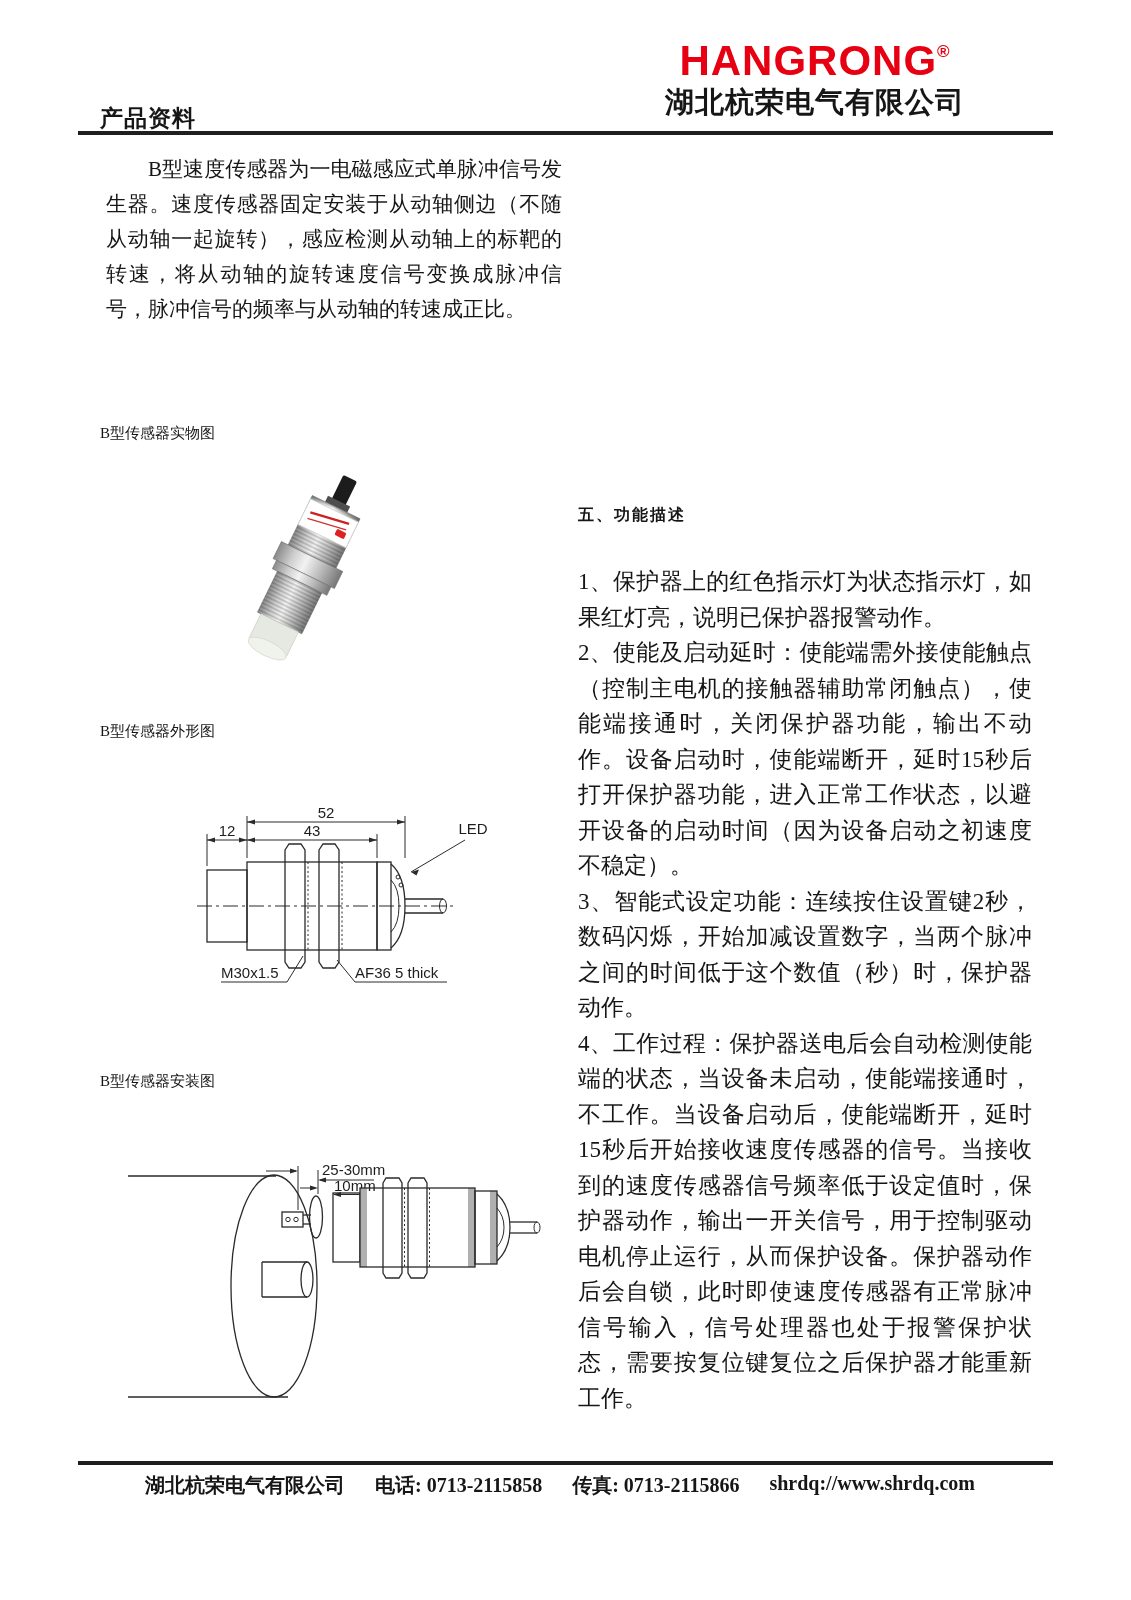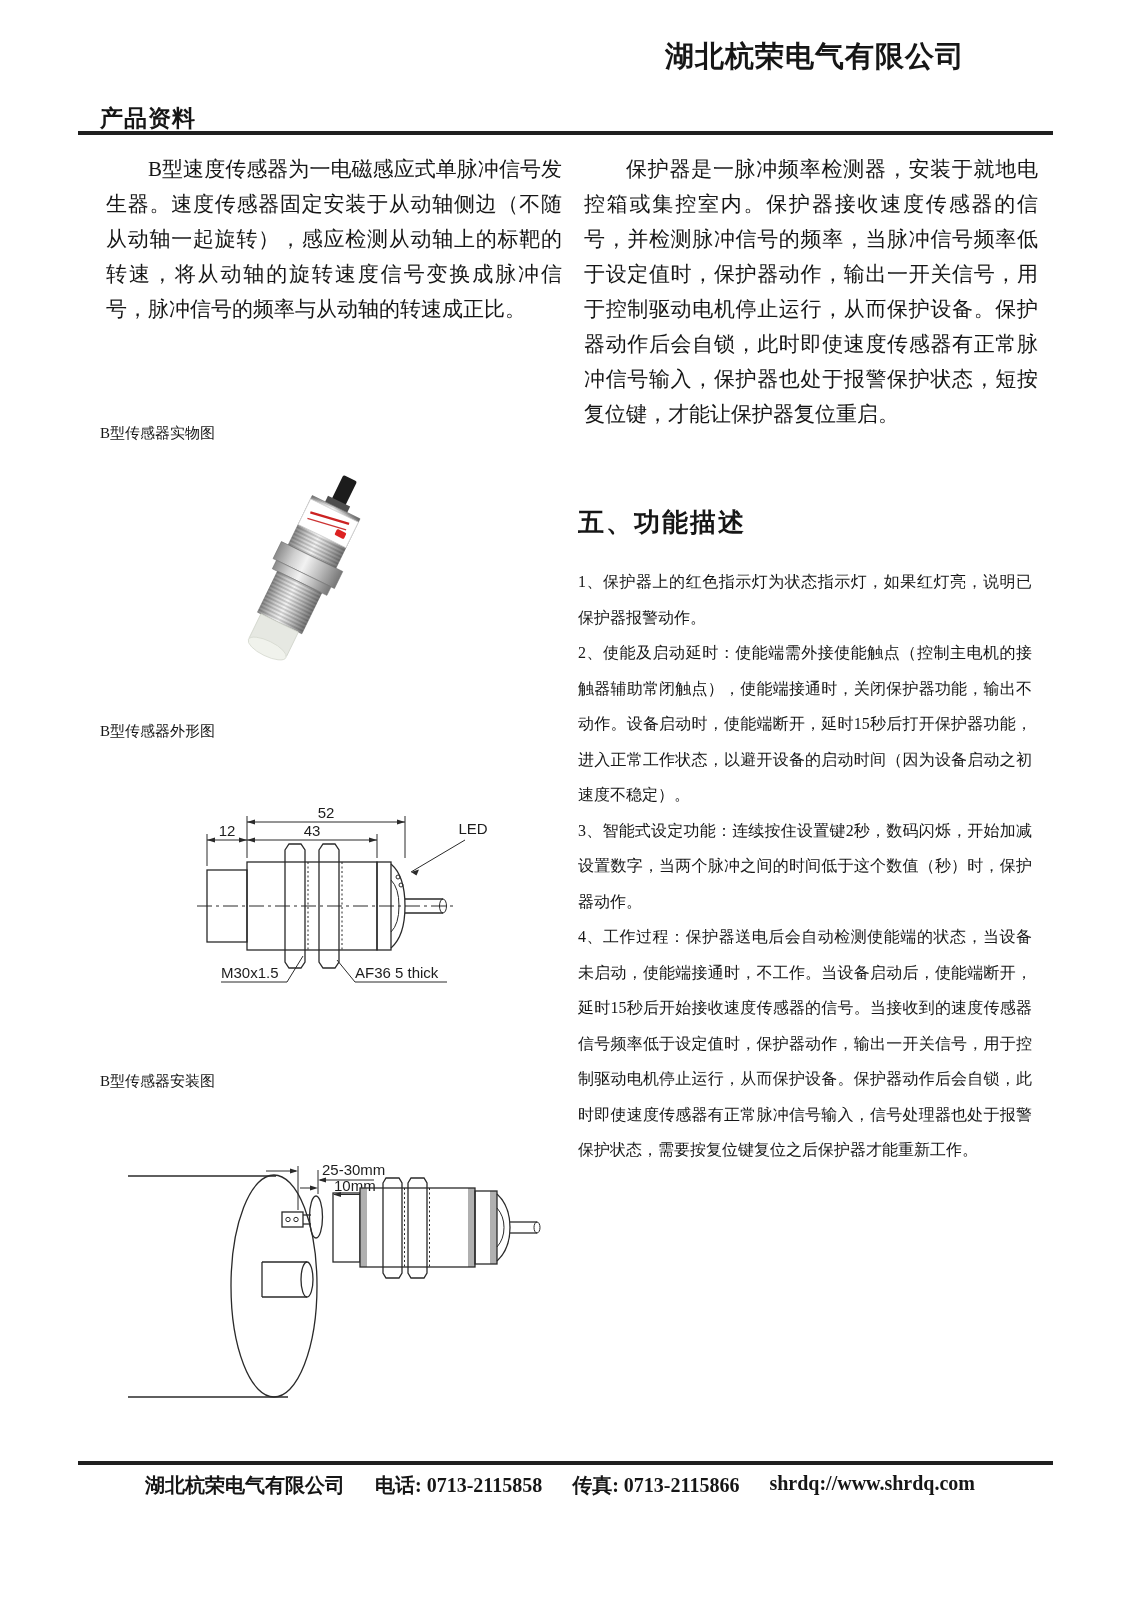--- a/index.html
+++ b/index.html
@@ -26,22 +26,22 @@
     text-indent:2em; margin:6px;
   }
   .para-left  { left:100px; top:146px; width:456px; }
   .para-right { left:578px; top:146px; width:454px; }
 
   .caption { position:absolute; left:100px; font-size:15px; }
   .cap-photo   { top:424px; }
   .cap-outline { top:722px;text-align:center; }
   .cap-install { top:1072px; }
 
-  .section-head { position:absolute; left:578px; top:505px; font-size:26px; font-weight:bold; letter-spacing:2px; }
-  .items { position:absolute; left:578px; top:564px; width:454px; font-size:16px; line-height:35.5px; text-align:justify; }
+  .section-head { position:absolute; left:578px; top:505px; font-size:16px; font-weight:bold; letter-spacing:2px; }
+  .items { position:absolute; left:578px; top:564px; width:454px; font-size:23px; line-height:35.5px; text-align:justify; }
   .items p { margin:0; }
 
   .fig { position:absolute; }
   .fig-photo   { left:210px; top:462px; }
   .fig-outline { left:195px; top:800px; }
   .fig-install { left:120px; top:1128px; }
 
   .footer-row {
     position:absolute; left:145px; top:1472px; width:830px;
     display:flex; justify-content:space-between;
@@ -55,20 +55,21 @@
   .ttext { font-family:"Liberation Sans","DejaVu Sans",sans-serif; font-size:15px; fill:#1d1d1d; }
 </style>
 </head>
 <body>
 
 <div class="page">
 
   <div class="doc-label">产品资料</div>
 
   <div class="brand">
+    <div class="brand-logo" style="color:#e60012;"><span>HANGRONG</span><sup>®</sup></div>
     <div class="brand-company">湖北杭荣电气有限公司</div>
   </div>
 
   <div class="rule rule-header"></div>
 
   <p class="para para-left">B型速度传感器为一电磁感应式单脉冲信号发生器。速度传感器固定安装于从动轴侧边（不随从动轴一起旋转），感应检测从动轴上的标靶的转速，将从动轴的旋转速度信号变换成脉冲信号，脉冲信号的频率与从动轴的转速成正比。</p>
 
   <div class="caption cap-photo">B型传感器实物图</div>
 
   <svg class="fig fig-photo" width="190" height="218" viewBox="0 0 200 230">
@@ -200,21 +201,20 @@
     <line class="tthin" x1="309.5" y1="60" x2="309.5" y2="139" stroke-dasharray="2 2.5"></line>
     <rect x="370" y="63" width="7" height="73" fill="#b0b0b0"></rect>
     <rect class="tl" x="355" y="63" width="22" height="73"></rect>
     <path class="tl" d="M377,66 Q390,78 390,99.5 Q390,121 377,133"></path>
     <path class="tthin" d="M377,80 Q384,88 384,99.5 Q384,111 377,119"></path>
     <line class="tl" x1="390" y1="94" x2="417" y2="94"></line>
     <line class="tl" x1="390" y1="105" x2="417" y2="105"></line>
     <ellipse class="tthin" cx="417" cy="99.5" rx="3" ry="5.5"></ellipse>
   </svg>
 
-  <p class="para para-right">保护器是一脉冲频率检测器，安装于就地电控箱或集控室内。保护器接收速度传感器的信号，并检测脉冲信号的频率，当脉冲信号频率低于设定值时，保护器动作，输出一开关信号，用于控制驱动电机停止运行，从而保护设备。保护器动作后会自锁，此时即使速度传感器有正常脉冲信号输入，保护器也处于报警保护状态，短按复位键，才能让保护器复位重启。</p>
 
   <div class="section-head">五、功能描述</div>
 
   <div class="items">
     <p>1、保护器上的红色指示灯为状态指示灯，如果红灯亮，说明已保护器报警动作。</p>
     <p>2、使能及启动延时：使能端需外接使能触点（控制主电机的接触器辅助常闭触点），使能端接通时，关闭保护器功能，输出不动作。设备启动时，使能端断开，延时15秒后打开保护器功能，进入正常工作状态，以避开设备的启动时间（因为设备启动之初速度不稳定）。</p>
     <p>3、智能式设定功能：连续按住设置键2秒，数码闪烁，开始加减设置数字，当两个脉冲之间的时间低于这个数值（秒）时，保护器动作。</p>
     <p>4、工作过程：保护器送电后会自动检测使能端的状态，当设备未启动，使能端接通时，不工作。当设备启动后，使能端断开，延时15秒后开始接收速度传感器的信号。当接收到的速度传感器信号频率低于设定值时，保护器动作，输出一开关信号，用于控制驱动电机停止运行，从而保护设备。保护器动作后会自锁，此时即使速度传感器有正常脉冲信号输入，信号处理器也处于报警保护状态，需要按复位键复位之后保护器才能重新工作。</p>
   </div>
 

